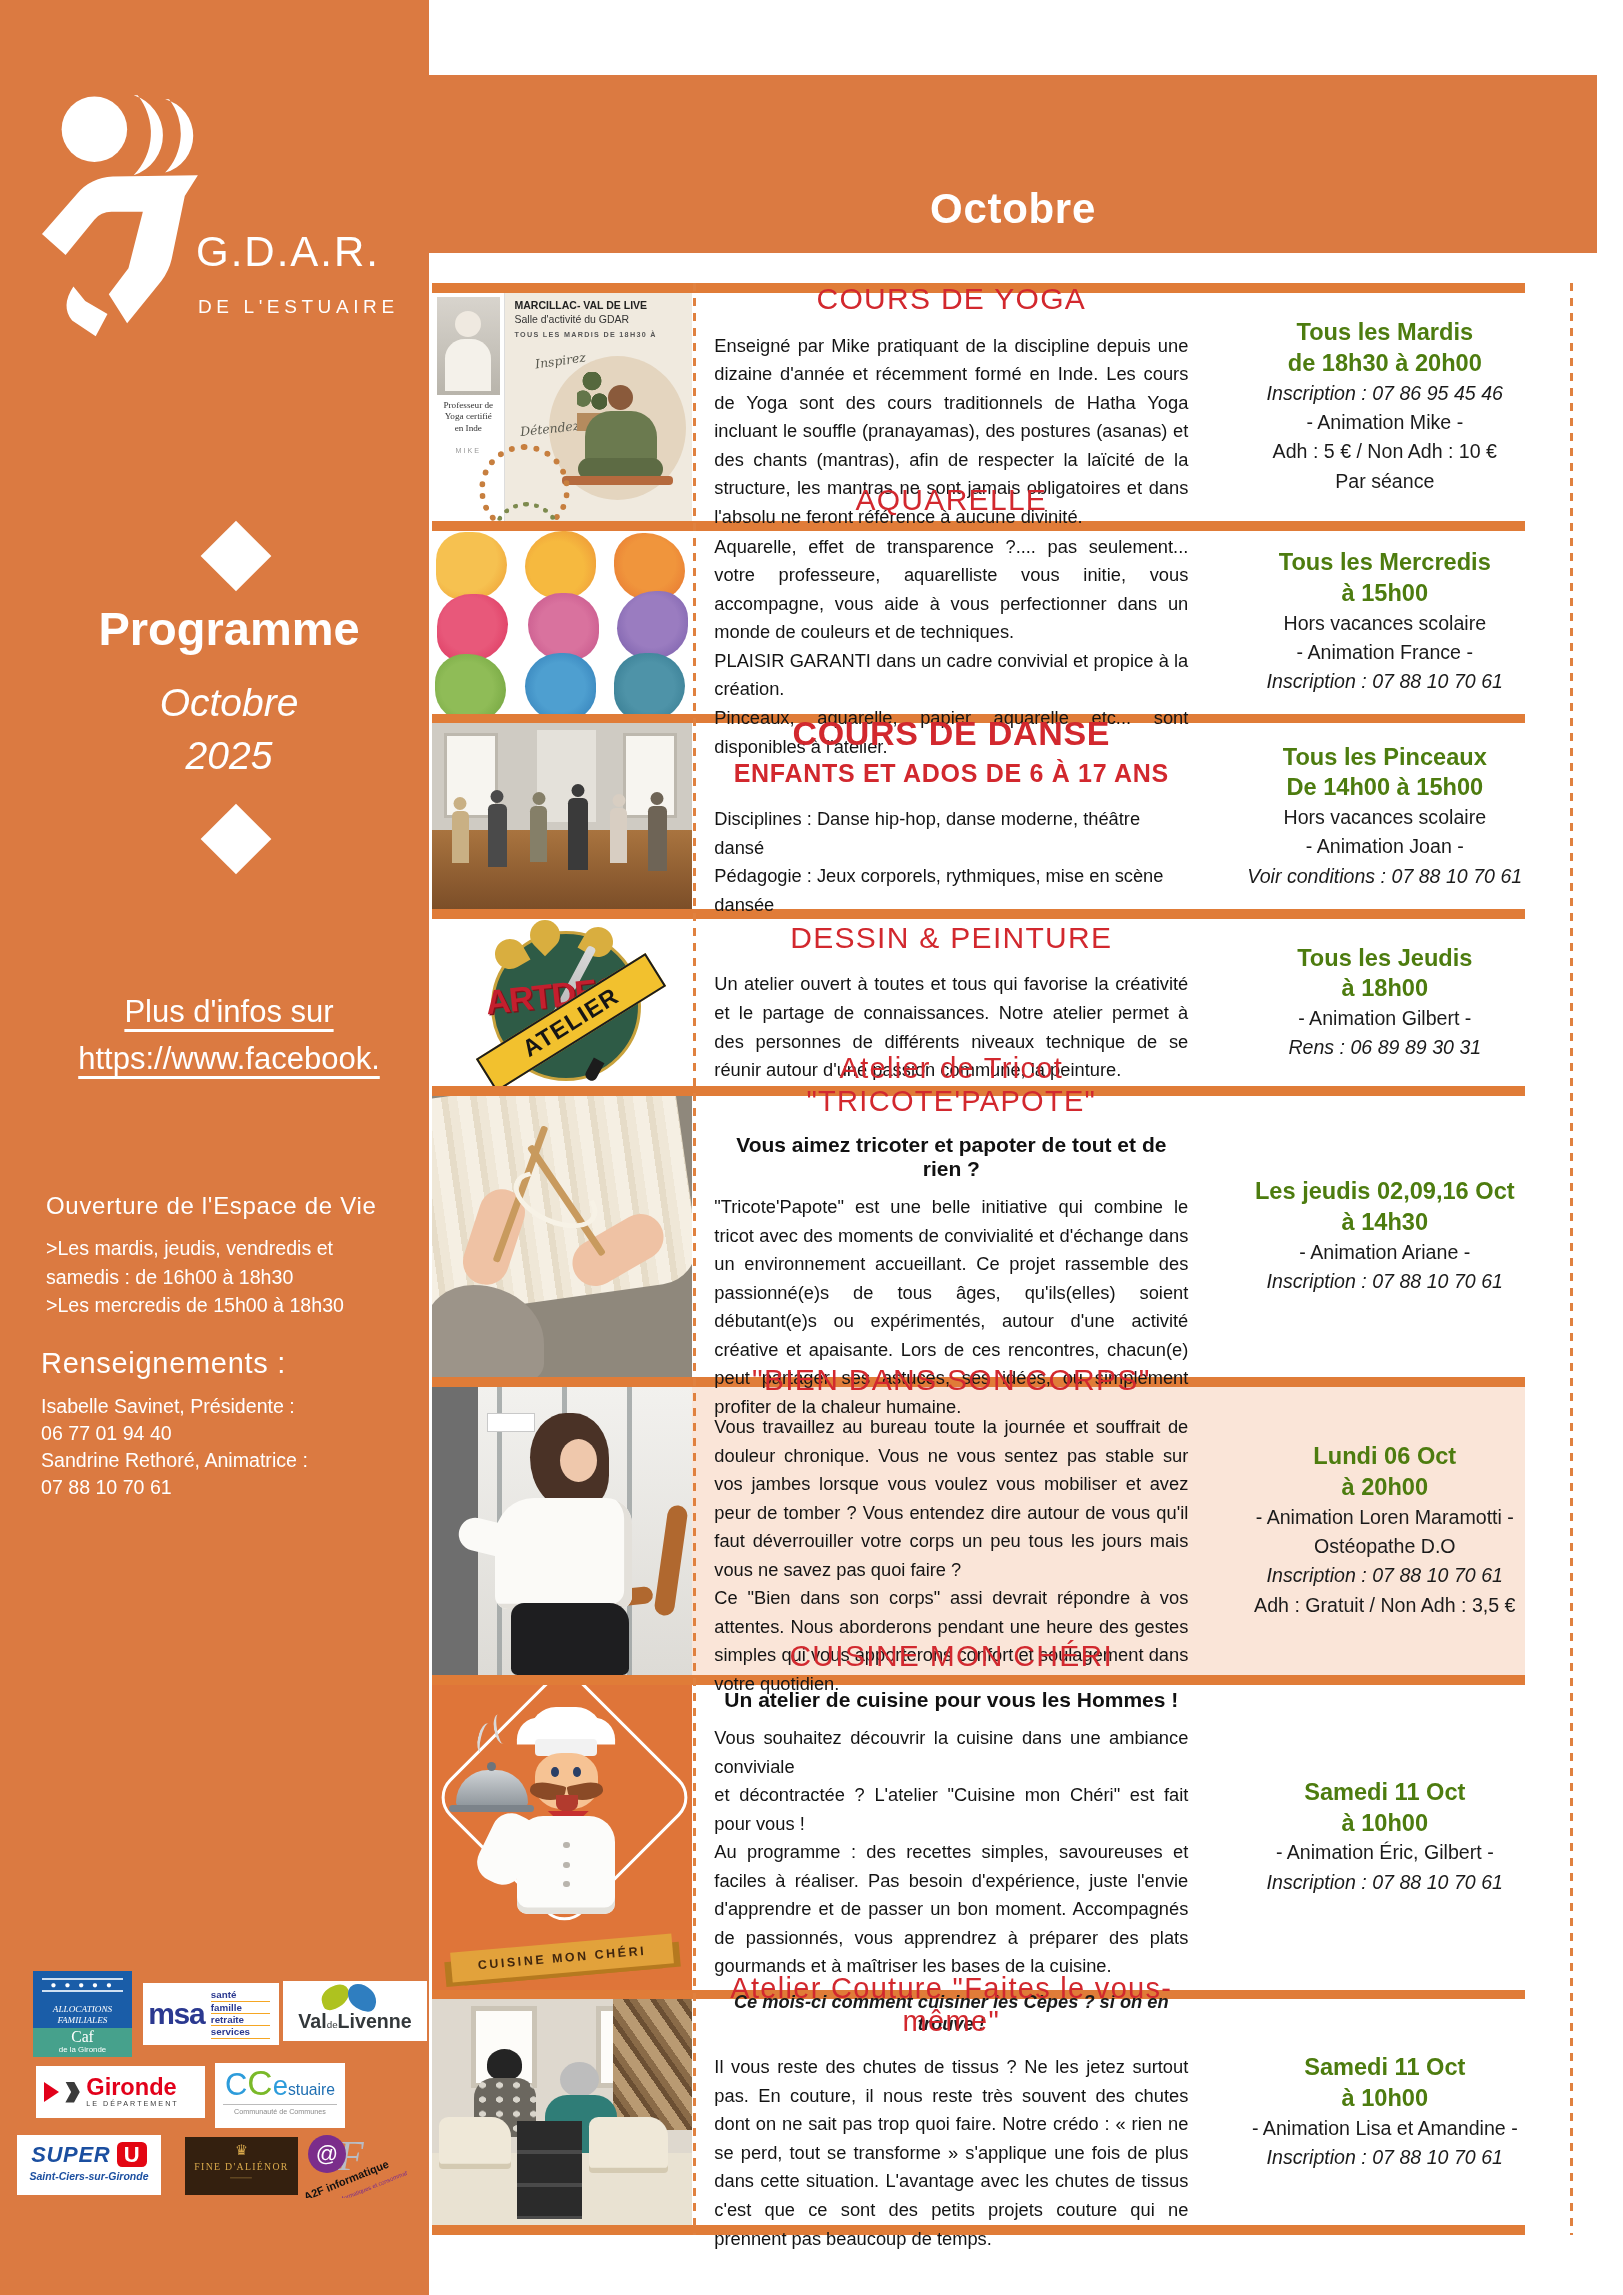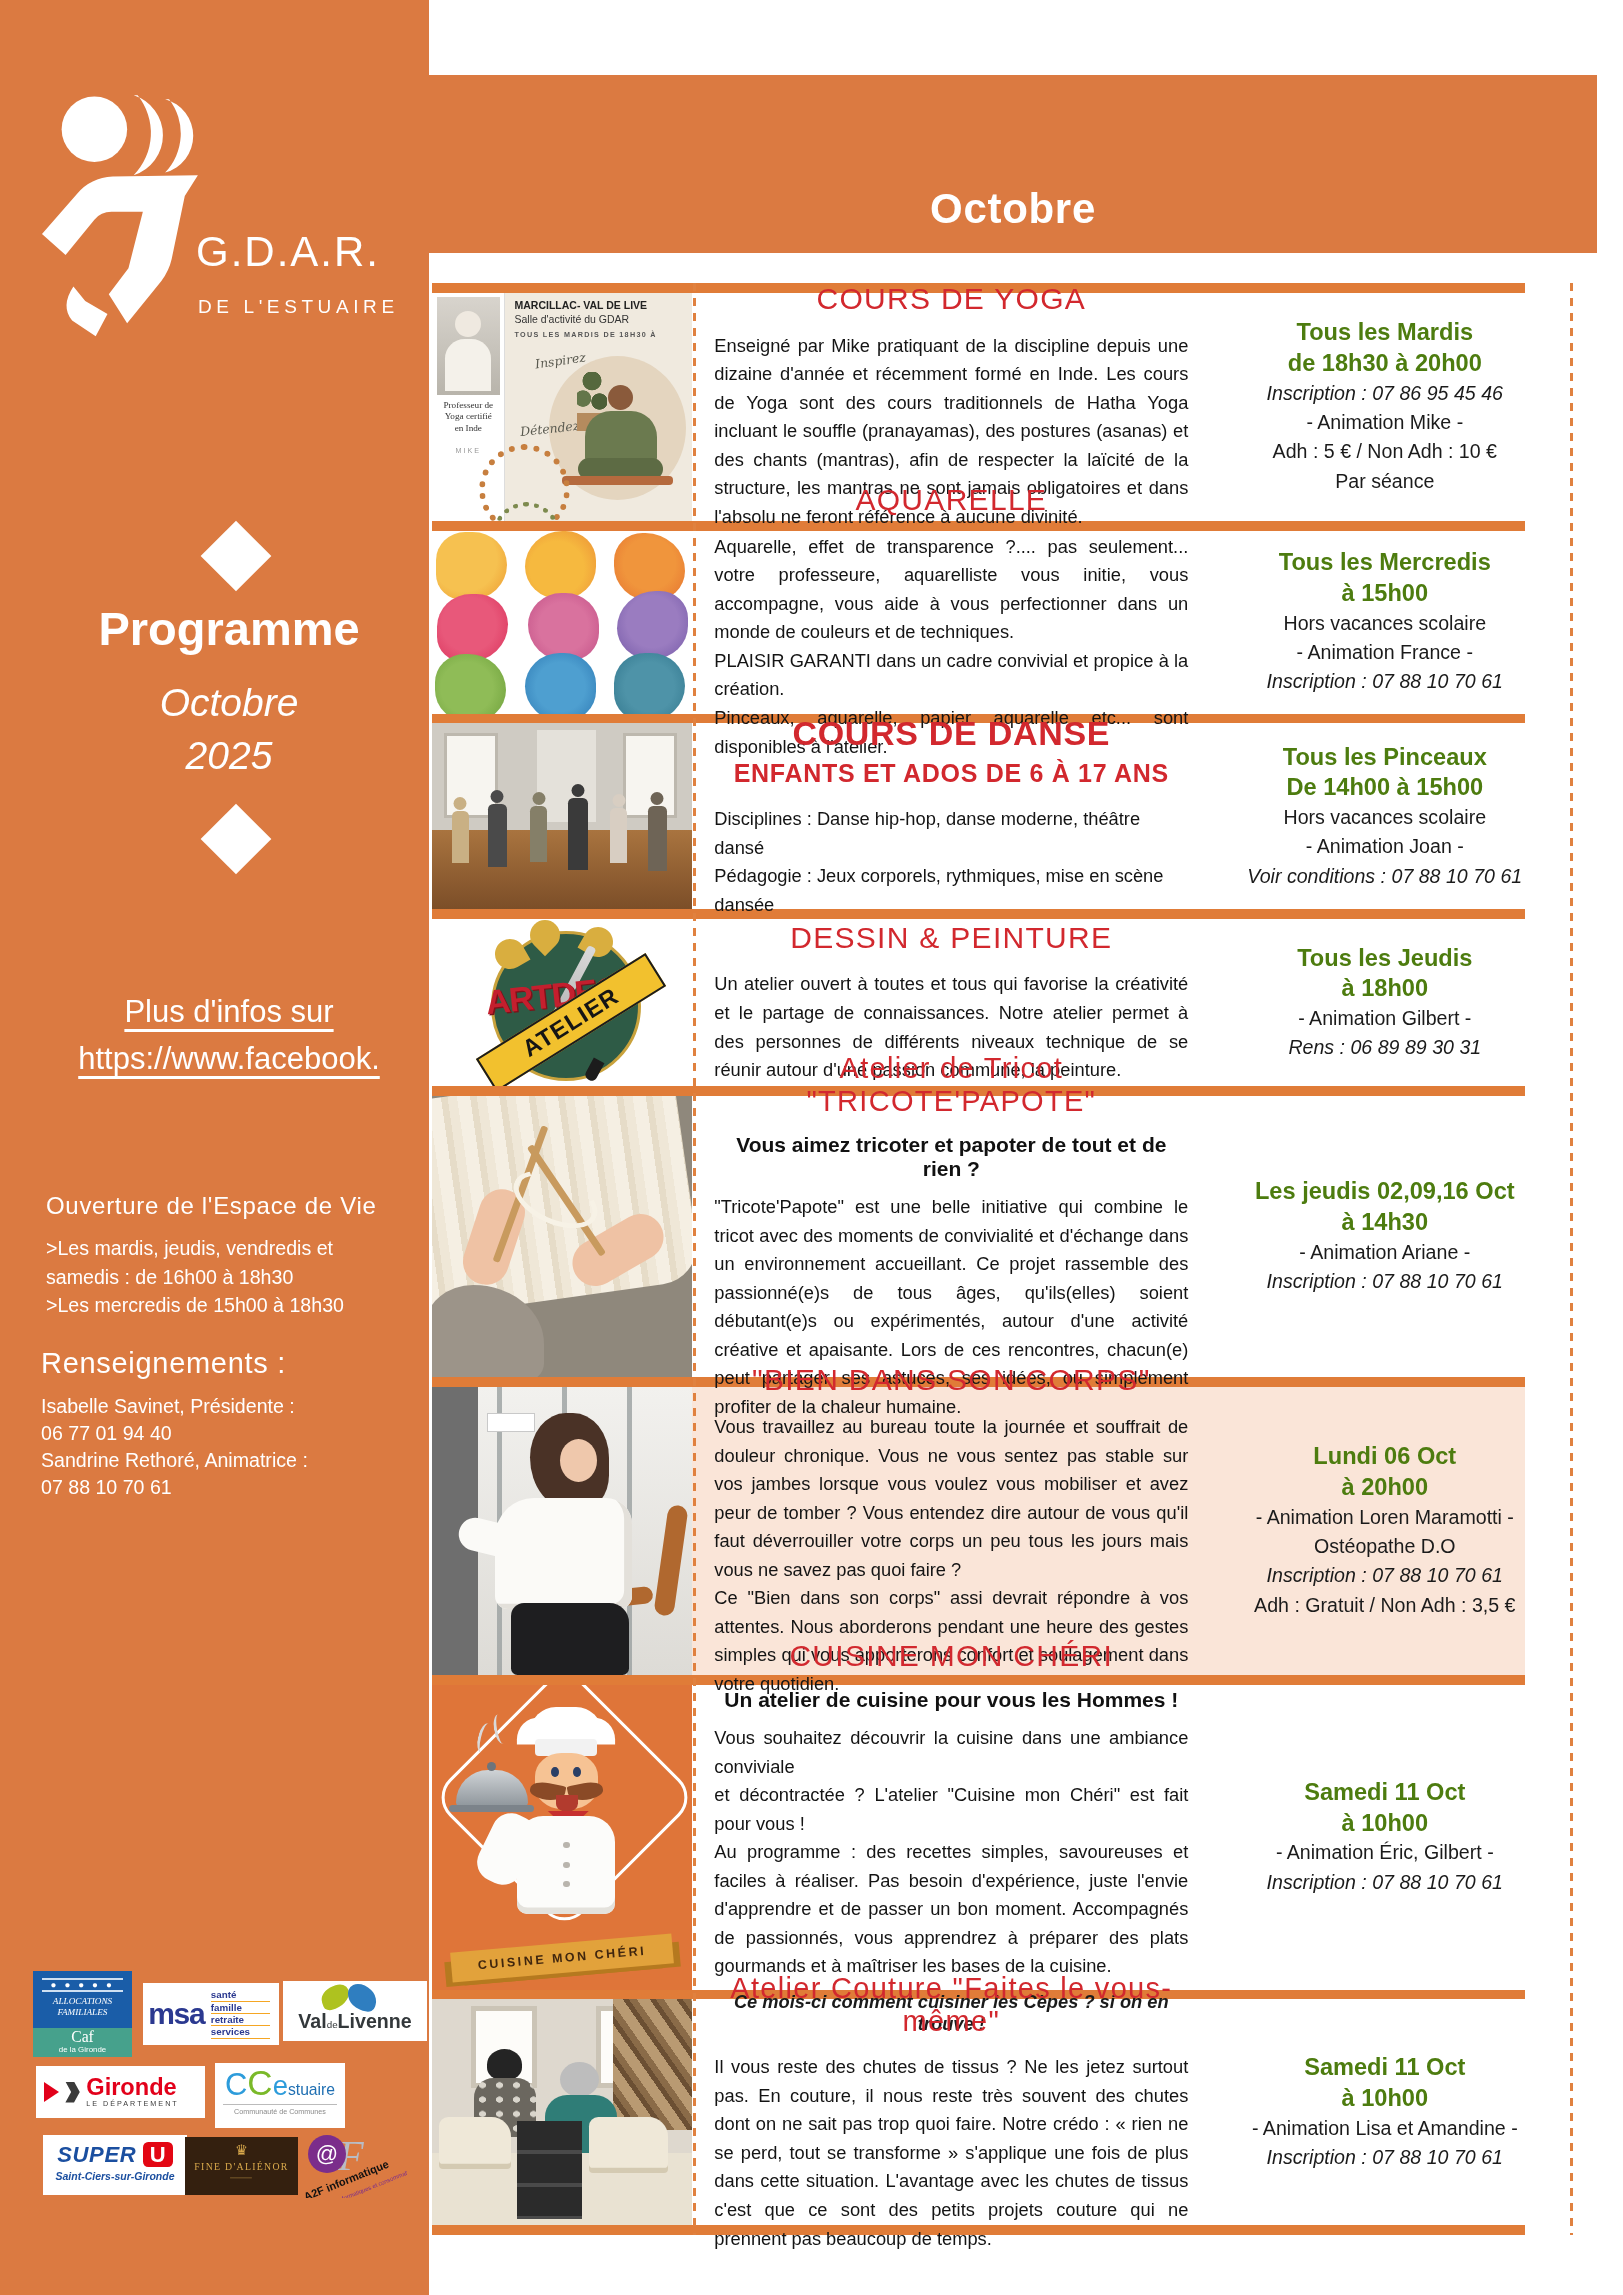--- a/index.html
+++ b/index.html
@@ -29,21 +29,21 @@
   .contact{position:absolute;left:41px;top:1347px;width:366px;color:#fff;}
   .contact-title{font-size:29px;letter-spacing:0.7px;margin-bottom:13px;}
   .contact-line{font-size:19.6px;line-height:1.38;}
 
   
   .pbox{position:absolute;background:#fff;overflow:hidden;}
   .p-caf{left:33px;top:1971px;width:99px;height:86px;background:#1A5DA8;}
   .caf-figs{height:10.5px;margin:6.5px 9.2px 1.3px;border-top:2px solid #cfe0f2;border-bottom:2px solid #cfe0f2;}
   .caf-dots{color:#fff;text-align:center;font-size:9.8px;letter-spacing:2.6px;line-height:1;}
   .caf-top{color:#fff;font-family:"Liberation Serif",serif;font-style:italic;font-size:9.2px;
-           text-align:center;line-height:1.2;margin-top:4px;}
+           text-align:center;line-height:1.2;margin-top:12px;}
   .caf-strip{position:absolute;left:0;right:0;bottom:0;height:29px;background:#46A18C;color:#fff;text-align:center;}
   .caf-name{font-family:"Liberation Serif",serif;font-size:15.7px;line-height:1;margin-top:1.3px;}
   .caf-sub{font-size:7.9px;}
   .p-msa{left:143px;top:1983px;width:136px;height:62px;display:flex;align-items:center;gap:6.5px;padding:0 5.2px;box-sizing:border-box;}
   .msa-name{color:#2B3990;font-weight:700;font-size:30px;line-height:.8;letter-spacing:-1.3px;}
   .msa-services div{color:#2B3990;font-weight:700;font-size:9.8px;line-height:1.15;border-bottom:1.3px solid #F5A623;width:59px;}
   .p-val{left:283px;top:1981px;width:144px;height:60px;}
   .val-sw1{position:absolute;left:38px;top:5.2px;width:29px;height:22px;background:#AEC21F;border-radius:60% 40% 70% 30%;transform:rotate(-20deg);}
   .val-sw2{position:absolute;left:64px;top:3.9px;width:30px;height:25px;background:#2F7EC0;border-radius:40% 70% 30% 70%;transform:rotate(15deg);}
   .val-text{position:absolute;left:0;bottom:7.9px;width:100%;text-align:center;color:#33383b;font-weight:700;font-size:19.6px;}
@@ -52,21 +52,21 @@
   .gir-arrow{width:0;height:0;border-top:10.5px solid transparent;border-bottom:10.5px solid transparent;border-left:15.7px solid #E2001A;}
   .gir-chev{width:14.4px;height:21px;background:#3b3b3b;clip-path:polygon(0 0,60% 0,100% 50%,60% 100%,0 100%,40% 50%);}
   .gir-name{color:#E2001A;font-weight:700;font-size:23.6px;line-height:1;}
   .gir-sub{color:#3b3b3b;font-size:7.2px;letter-spacing:2px;}
   .p-cce{left:215px;top:2063px;width:130px;height:65px;text-align:center;}
   .cce-c1{color:#2D9CDB;font-size:31px;font-weight:400;}
   .cce-c2{color:#7AB929;font-size:35px;font-weight:400;}
   .cce-e{color:#2D9CDB;font-size:27.5px;}
   .cce-rest{color:#1F6FB2;font-size:15.7px;}
   .cce-sub{color:#8a8a8a;font-size:7.2px;border-top:0.7px solid #bbb;margin:1.3px 7.9px 0;padding-top:2px;}
-  .p-superu{left:43px;top:2135px;width:144px;height:60px;text-align:center;padding-top:6.5px;box-sizing:border-box;}
+  .p-superu{left:17px;top:2135px;width:144px;height:60px;text-align:center;padding-top:6.5px;box-sizing:border-box;}
   .su-name{color:#1B4FA0;font-weight:700;font-size:22px;font-style:italic;letter-spacing:0.7px;}
   .su-u{background:#E30613;color:#fff;border-radius:5.2px;padding:0 6.5px;font-style:normal;}
   .su-sub{color:#1B4FA0;font-style:italic;font-weight:700;font-size:10.5px;margin-top:2.6px;}
   .p-fine{left:185px;top:2137px;width:113px;height:58px;background:#34200F;text-align:center;color:#D9A94C;}
   .fine-crown{font-size:14.4px;margin-top:5.2px;}
   .fine-name{font-family:"Liberation Serif",serif;font-size:9.8px;letter-spacing:1.3px;margin-top:2.6px;}
   .fine-rule{color:#8a6a33;font-size:7.9px;letter-spacing:1.3px;}
   .p-a2f{left:304px;top:2131px;width:103px;height:67px;background:transparent;}
   .a2f-circle{position:absolute;left:3.9px;top:3.9px;width:38px;height:38px;border-radius:50%;background:#7B2D8B;
               color:#fff;font-size:22px;text-align:center;line-height:38px;}

